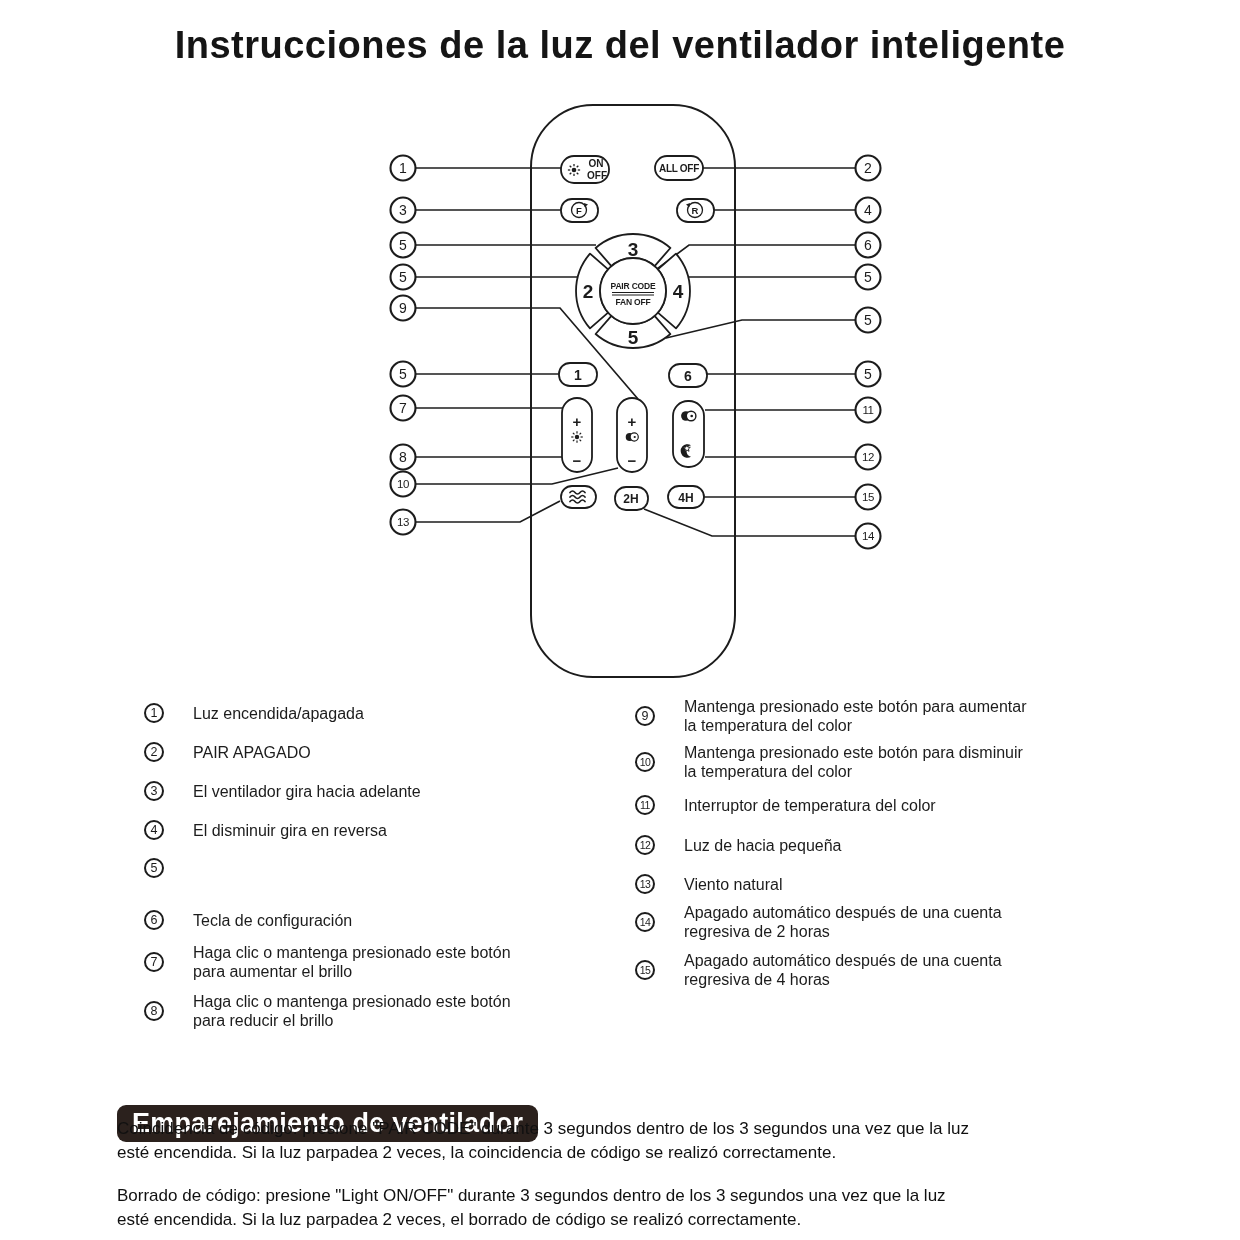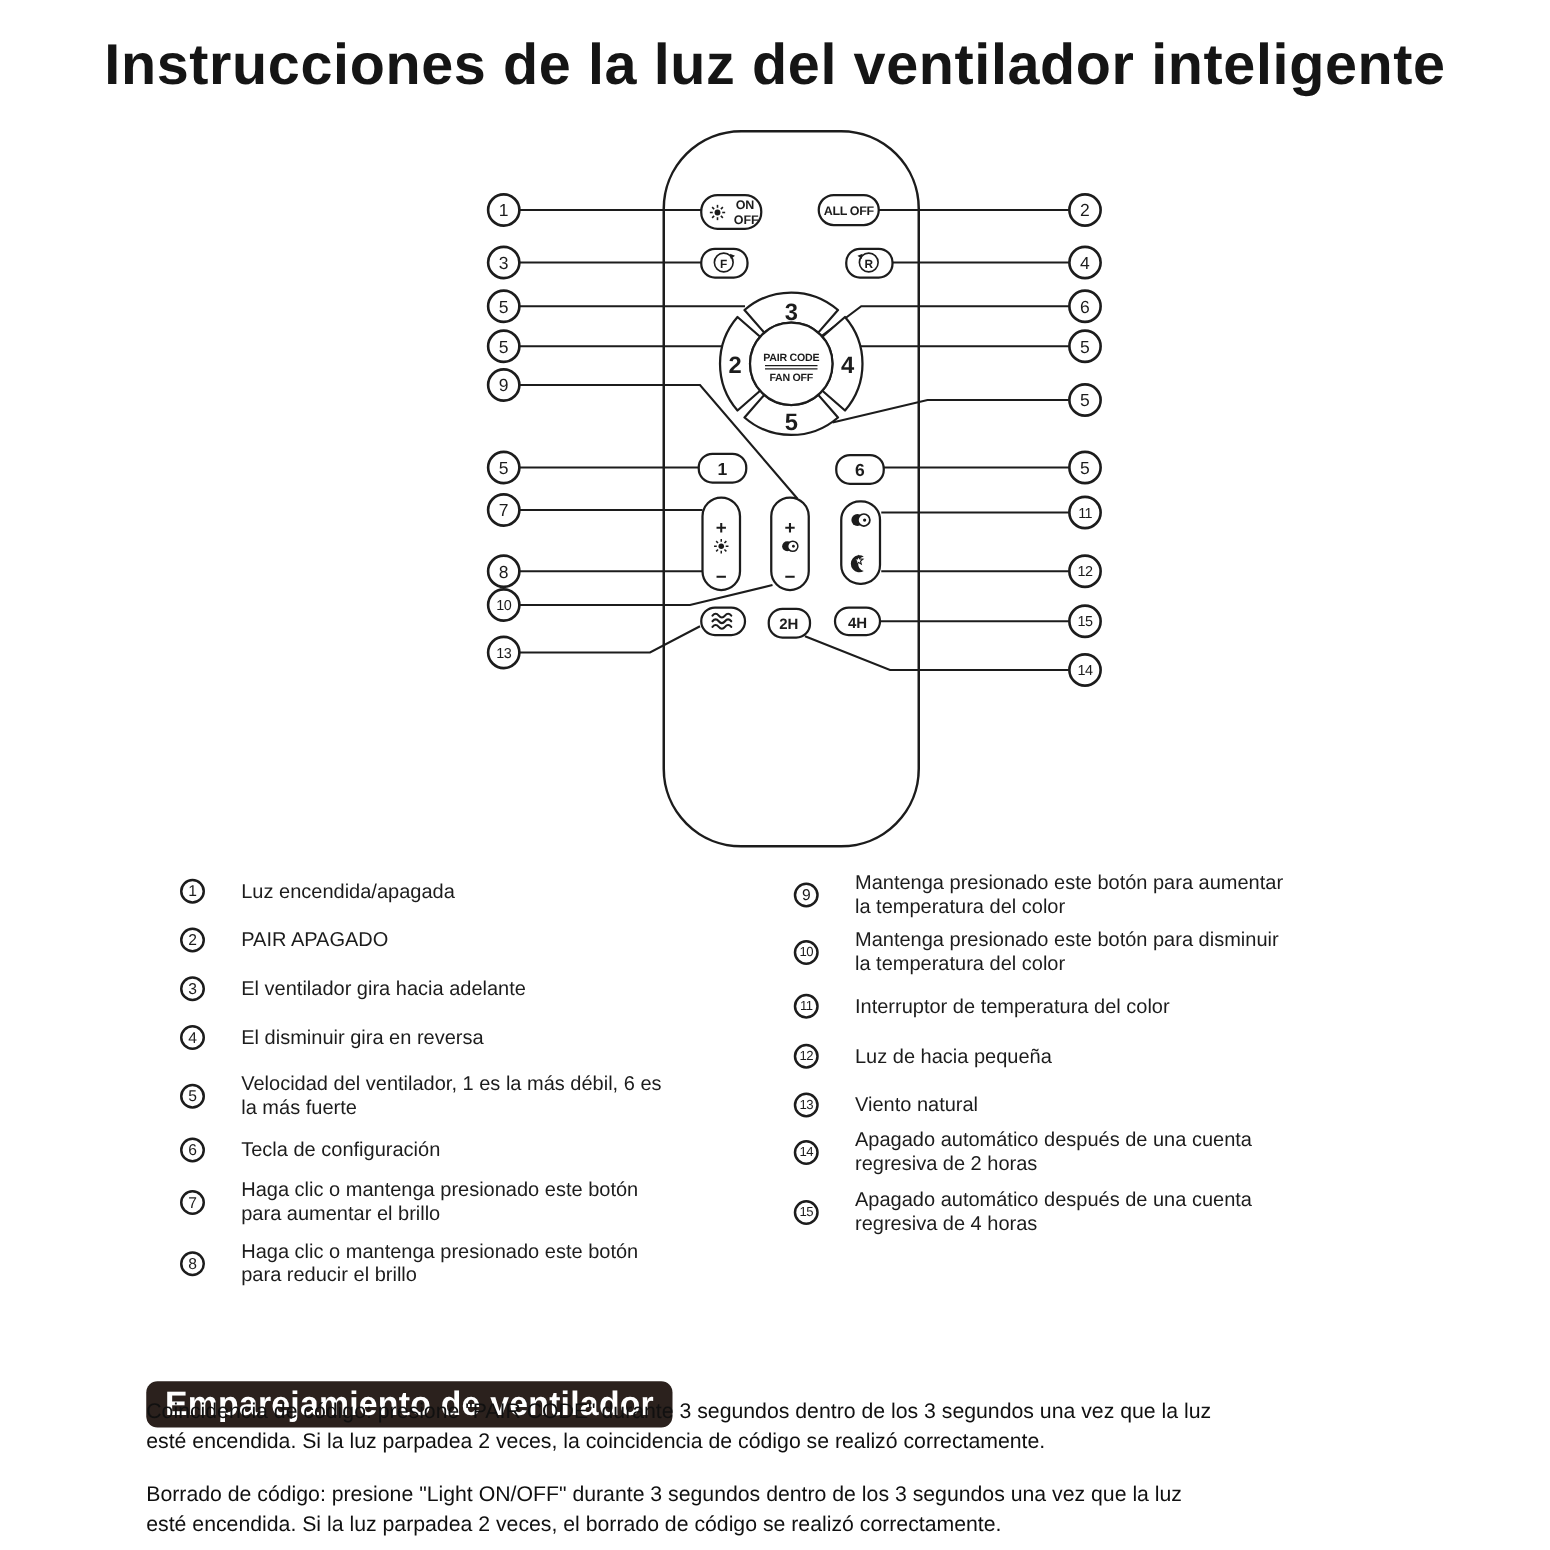--- a/index.html
+++ b/index.html
@@ -2,21 +2,21 @@
 <html><head>
 <meta charset="utf-8">
 <style>
   html,body{margin:0;padding:0;}
   body{
     width:1240px;height:1240px;background:#ffffff;position:relative;
     font-family:"Liberation Sans", sans-serif;color:#1c1c1c;overflow:hidden;
   }
   .page-title{
     position:absolute;top:24px;left:0;width:1240px;text-align:center;margin:0;
-    font-size:46px;font-weight:bold;letter-spacing:0.5px;color:#151515;
+    font-size:38px;font-weight:bold;letter-spacing:0.5px;color:#151515;
   }
   svg.diagram{position:absolute;top:0;left:0;}
   svg.diagram text{font-family:"Liberation Sans", sans-serif;fill:#1c1c1c;}
   .callout-num{font-size:14px;}
   .callout-num.two{font-size:11.5px;letter-spacing:-0.5px;}
   .btn-label{font-weight:bold;}
   .dpad-num{font-size:19px;font-weight:bold;}
   .hub-text{font-size:8.5px;font-weight:bold;letter-spacing:-0.2px;}
   .pm{font-size:15px;font-weight:bold;}
   .legend-item{
@@ -230,22 +230,20 @@
 <div class="legend-item" style="left:144px;top:781px;width:475px;">
   <span class="legend-num">3</span>
   <span class="legend-text">El ventilador gira hacia adelante</span>
 </div>
 <div class="legend-item" style="left:144px;top:820px;width:475px;">
   <span class="legend-num">4</span>
   <span class="legend-text">El disminuir gira en reversa</span>
 </div>
 <div class="legend-item" style="left:144px;top:858px;width:475px;">
   <span class="legend-num">5</span>
-  <span class="legend-text">Velocidad del ventilador, 1 es la más débil, 6 es
-la más fuerte</span>
 </div>
 <div class="legend-item" style="left:144px;top:910px;width:475px;">
   <span class="legend-num">6</span>
   <span class="legend-text">Tecla de configuración</span>
 </div>
 <div class="legend-item" style="left:144px;top:943px;width:475px;">
   <span class="legend-num">7</span>
   <span class="legend-text">Haga clic o mantenga presionado este botón
 para aumentar el brillo</span>
 </div>

